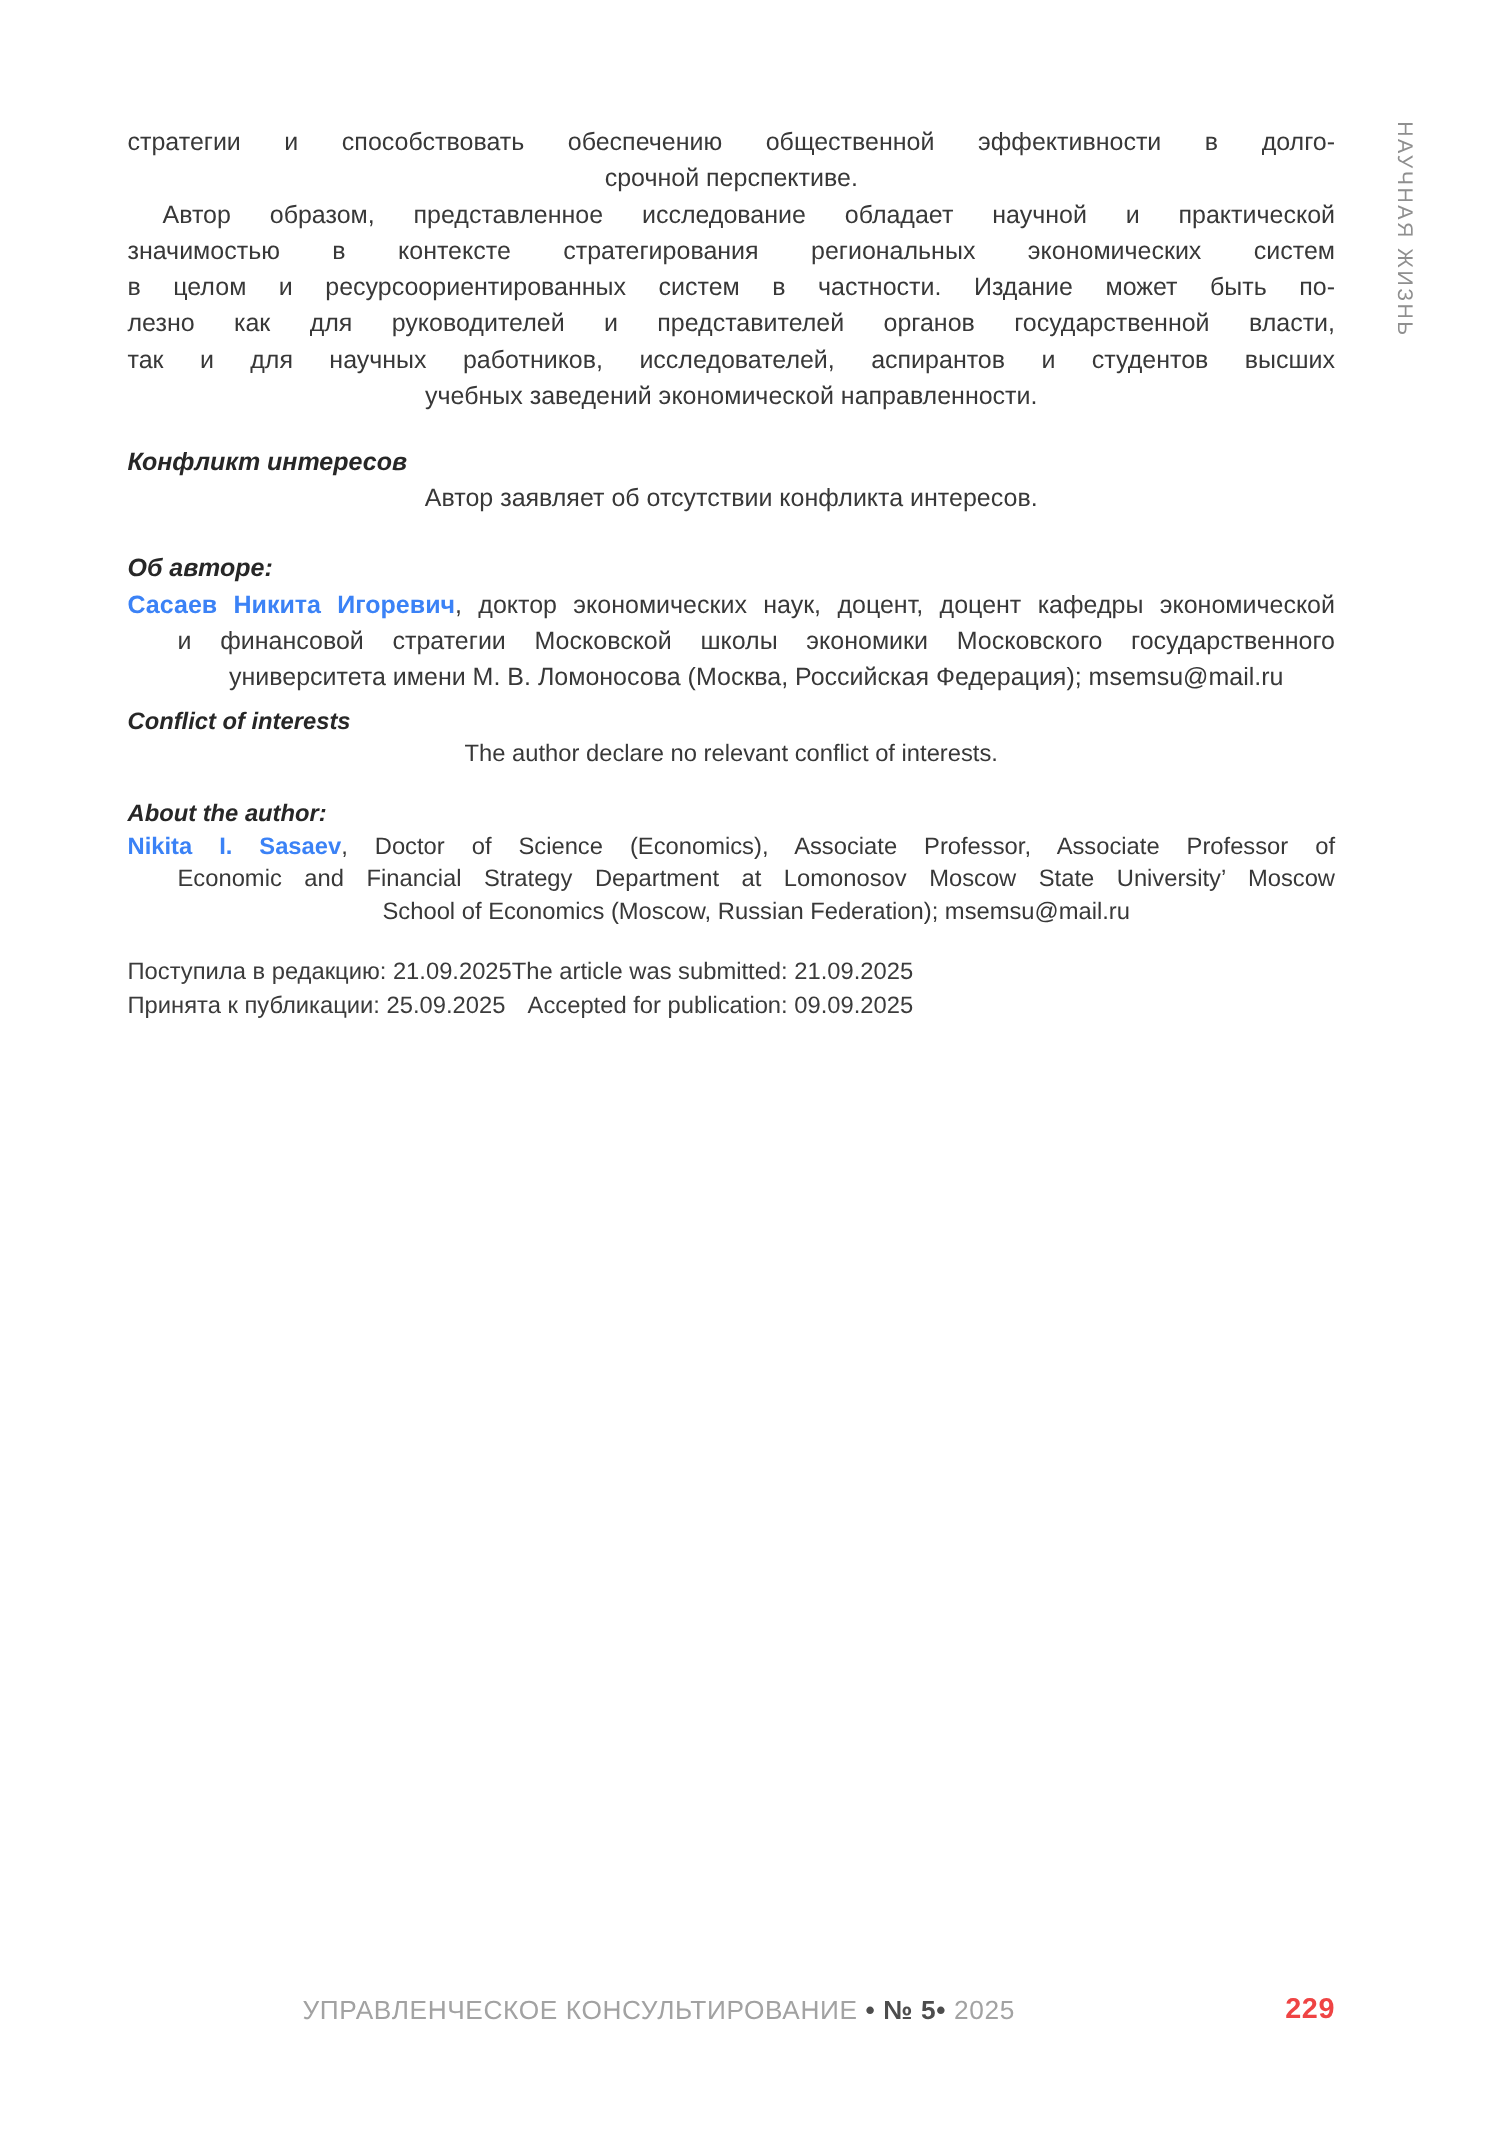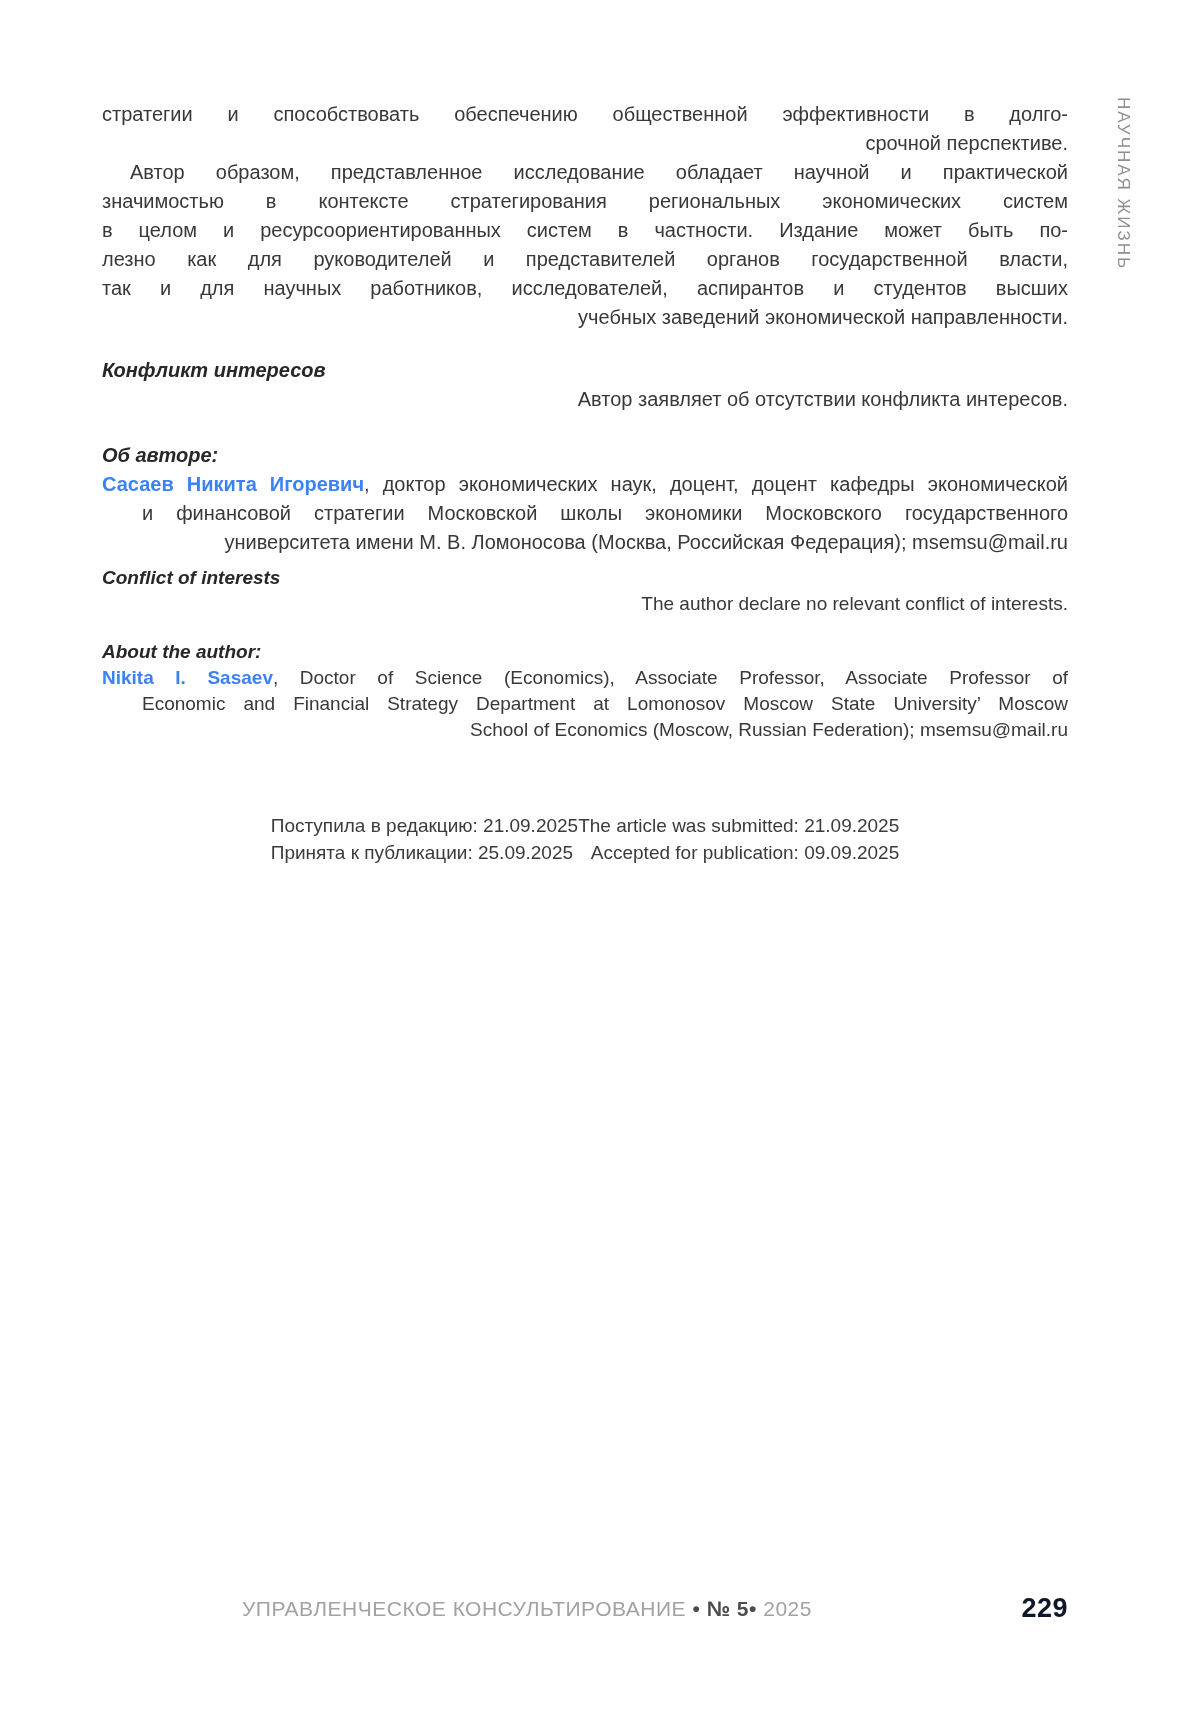--- a/index.html
+++ b/index.html
@@ -33,21 +33,21 @@
     font-size: 19px;
     line-height: 26px;
     color: #383838;
   }
   .dates-text {
     font-size: 19px;
     line-height: 27px;
     color: #3b3b3b;
   }
   .jline { text-align: justify; text-align-last: justify; }
-  .lline { text-align: right; }
+  .lline { text-align: center; }
   .pindent { text-indent: 28px; }
   .hang { padding-left: 40px; }
   .heading {
     font-weight: bold;
     font-style: italic;
     color: #272727;
   }
   .bold { font-weight: bold; color: #3b82f6; }
 
   
@@ -59,22 +59,21 @@
     transform-origin: 0 0;
     white-space: nowrap;
     font-size: 17px;
     letter-spacing: 2px;
     color: #8f8f8f;
   }
 
   
   #dates {
     display: flex;
-    justify-content: center;
-    margin-top: 48px;
+    justify-content: flex-start;
   }
   #dates .dates-right { text-align: right; }
 
   
   #footer { height: 40px; }
   .footer-title {
     position: absolute;
     left: 425px;
     top: 4px;
     transform: translateX(-50%);
@@ -84,23 +83,23 @@
     color: #a2a2a2;
   }
   .footer-title .f-dark {
     color: #4d4d4d;
     font-weight: bold;
   }
   .page-number {
     position: absolute;
     right: 0;
     top: 0;
-    font-size: 27px;
+    font-size: 23px;
     font-weight: bold;
-    color: #0f172a;
+    color: #ef4444;
     letter-spacing: 0.5px;
   }
 </style>
 </head>
 <body>
 
 <div class="page">
 
   <div class="sidebar-label">НАУЧНАЯ ЖИЗНЬ</div>
 

